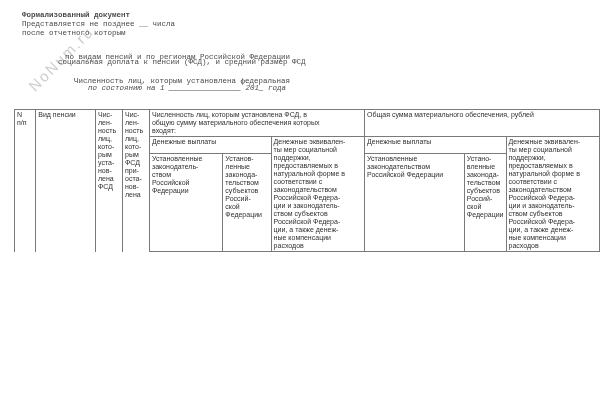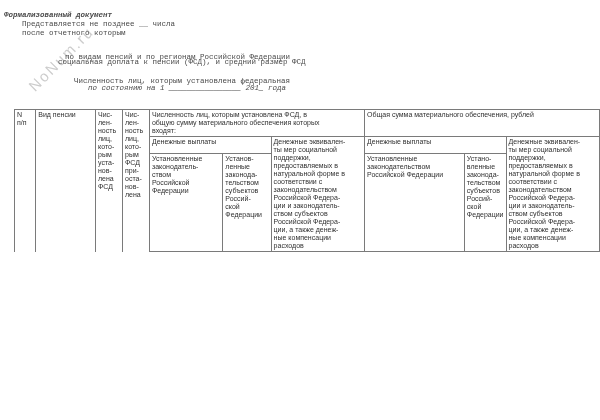--- a/index.html
+++ b/index.html
@@ -34,21 +34,21 @@
   tr.r2{height:17px;}
   tr.r3{height:97px;}
 </style>
 </head>
 <body>
 
 <div class="page">
 
   <div class="watermark">NoNum.ru</div>
 
-  <div class="txtline bold" style="left:4px;top:11px;font-style:italic;">Формализованный документ</div>
+  <div class="txtline bold" style="left:22px;top:11px;">Формализованный документ</div>
   <div class="txtline" style="left:22px;top:20px;">Представляется не позднее __ числа</div>
   <div class="txtline" style="left:22px;top:29px;">после отчетного которым</div>
 
   <div class="txtline" style="left:74px;top:49px;margin-top:28px;">Численность лиц, которым установлена федеральная</div>
   <div class="txtline" style="left:58px;top:58px;font-family:Liberation Mono, monospace;">социальная доплата к пенсии (ФСД), и средний размер ФСД</div>
   <div class="txtline" style="left:65px;top:53px;">по видам пенсий и по регионам Российской Федерации</div>
 
   <div class="txtline" style="left:88px;top:84px;font-style:italic;">по состоянию на 1 ________________ 201_ года</div>
 
   <table class="form">

